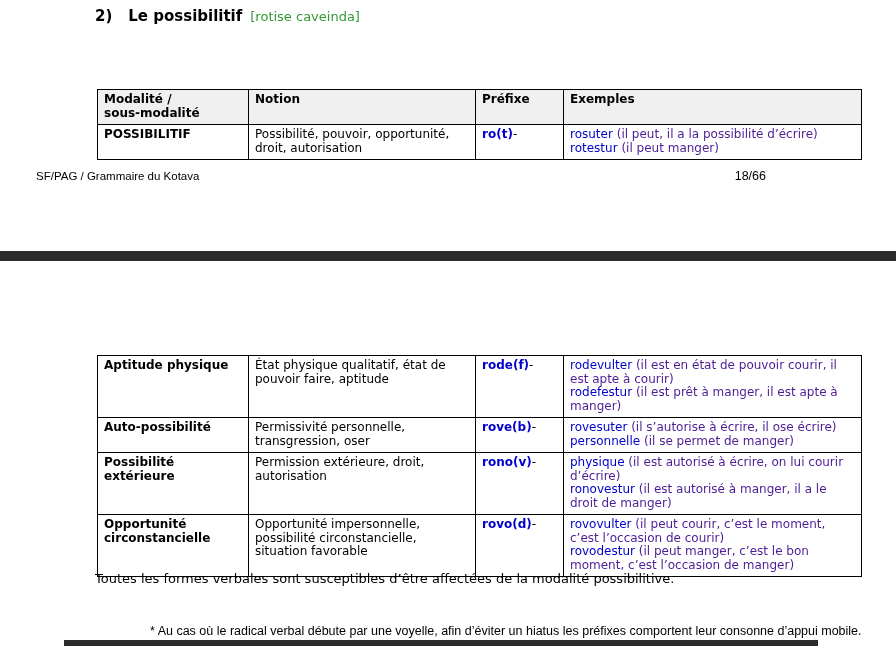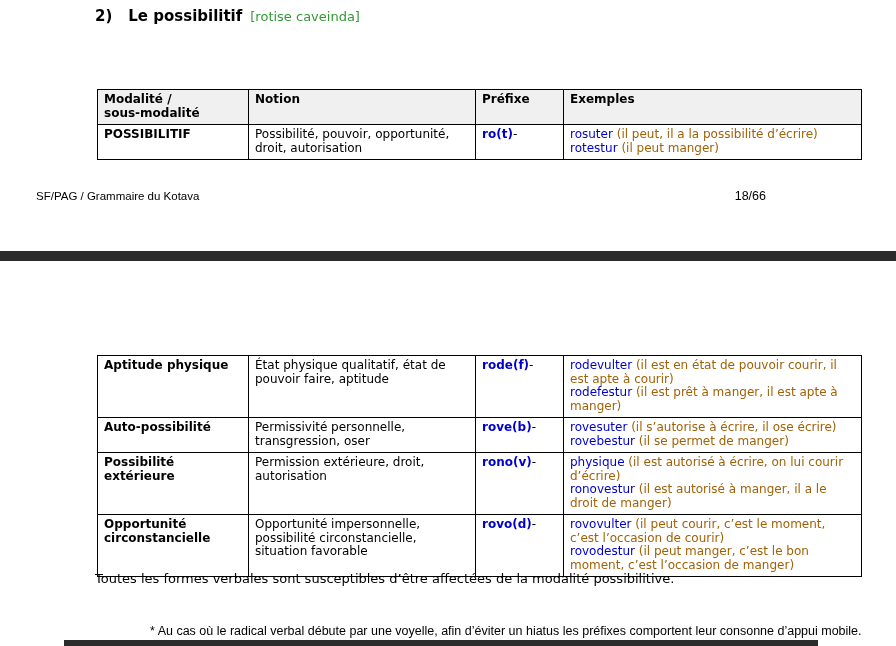--- a/index.html
+++ b/index.html
@@ -29,24 +29,24 @@
     padding:3px 6px 4px 6px; font-size:12px; line-height:13.5px;
     overflow:hidden;
   }
   table.doc-table th { background:#f0f0f0; font-weight:bold; white-space:pre-line; }
   .t1 { top:89px; }
   .t2 { top:355px; }
   td.name-cell { font-weight:bold; }
   .prefix-word { color:#0000cc; font-weight:bold; }
   .prefix-dash { color:#000; }
   .example-word { color:#0000cc; }
-  .example-gloss { color:#a16207; }
+  .example-gloss { color:#4c1d95; }
 
   
-  .page-footer { position:absolute; top:169px; left:0; width:816px; height:16px; font-family:"Liberation Sans",sans-serif;margin-top:20px; }
+  .page-footer { position:absolute; top:169px; left:0; width:816px; height:16px; font-family:"Liberation Sans",sans-serif; }
   .page-footer .f-left   { position:absolute; left:36px;  top:1px; font-size:11.5px; }
   .page-footer .f-center { position:absolute; left:0; top:0; width:896px; text-align:center; font-size:12px; }
   .page-footer .f-right  { position:absolute; right:50px; top:0; font-size:12.5px; }
 
   
   .separator-mid    { position:absolute; left:0;  top:251px; width:896px; height:10px; background:#2b2b2b; }
   .separator-bottom { position:absolute; left:64px; bottom:0; width:754px; height:6px;  background:#2b2b2b; }
 
   
   .closing { position:absolute; left:95px; top:571px; width:768px; font-size:13px; }
@@ -120,21 +120,21 @@
             <div><span class="example-word">rodevulter</span><span class="example-gloss"> (il est en état de pouvoir courir, il est apte à courir)</span></div>
             <div><span class="example-word">rodefestur</span><span class="example-gloss"> (il est prêt à manger, il est apte à manger)</span></div>
           </td>
         </tr>
         <tr>
           <td class="name-cell">Auto-possibilité</td>
           <td>Permissivité personnelle, transgression, oser</td>
           <td><span class="prefix-word">rove(b)</span><span class="prefix-dash">-</span></td>
           <td>
             <div><span class="example-word">rovesuter</span><span class="example-gloss"> (il s’autorise à écrire, il ose écrire)</span></div>
-            <div><span class="example-word">rovebestur</span><span class="example-gloss"> (il se permet de manger)</span></div>
+            <div><span class="example-word">personnelle</span><span class="example-gloss"> (il se permet de manger)</span></div>
           </td>
         </tr>
         <tr>
           <td class="name-cell">Possibilité extérieure</td>
           <td>Permission extérieure, droit, autorisation</td>
           <td><span class="prefix-word">rono(v)</span><span class="prefix-dash">-</span></td>
           <td>
             <div><span class="example-word">physique</span><span class="example-gloss"> (il est autorisé à écrire, on lui courir d’écrire)</span></div>
             <div><span class="example-word">ronovestur</span><span class="example-gloss"> (il est autorisé à manger, il a le droit de manger)</span></div>
           </td>

